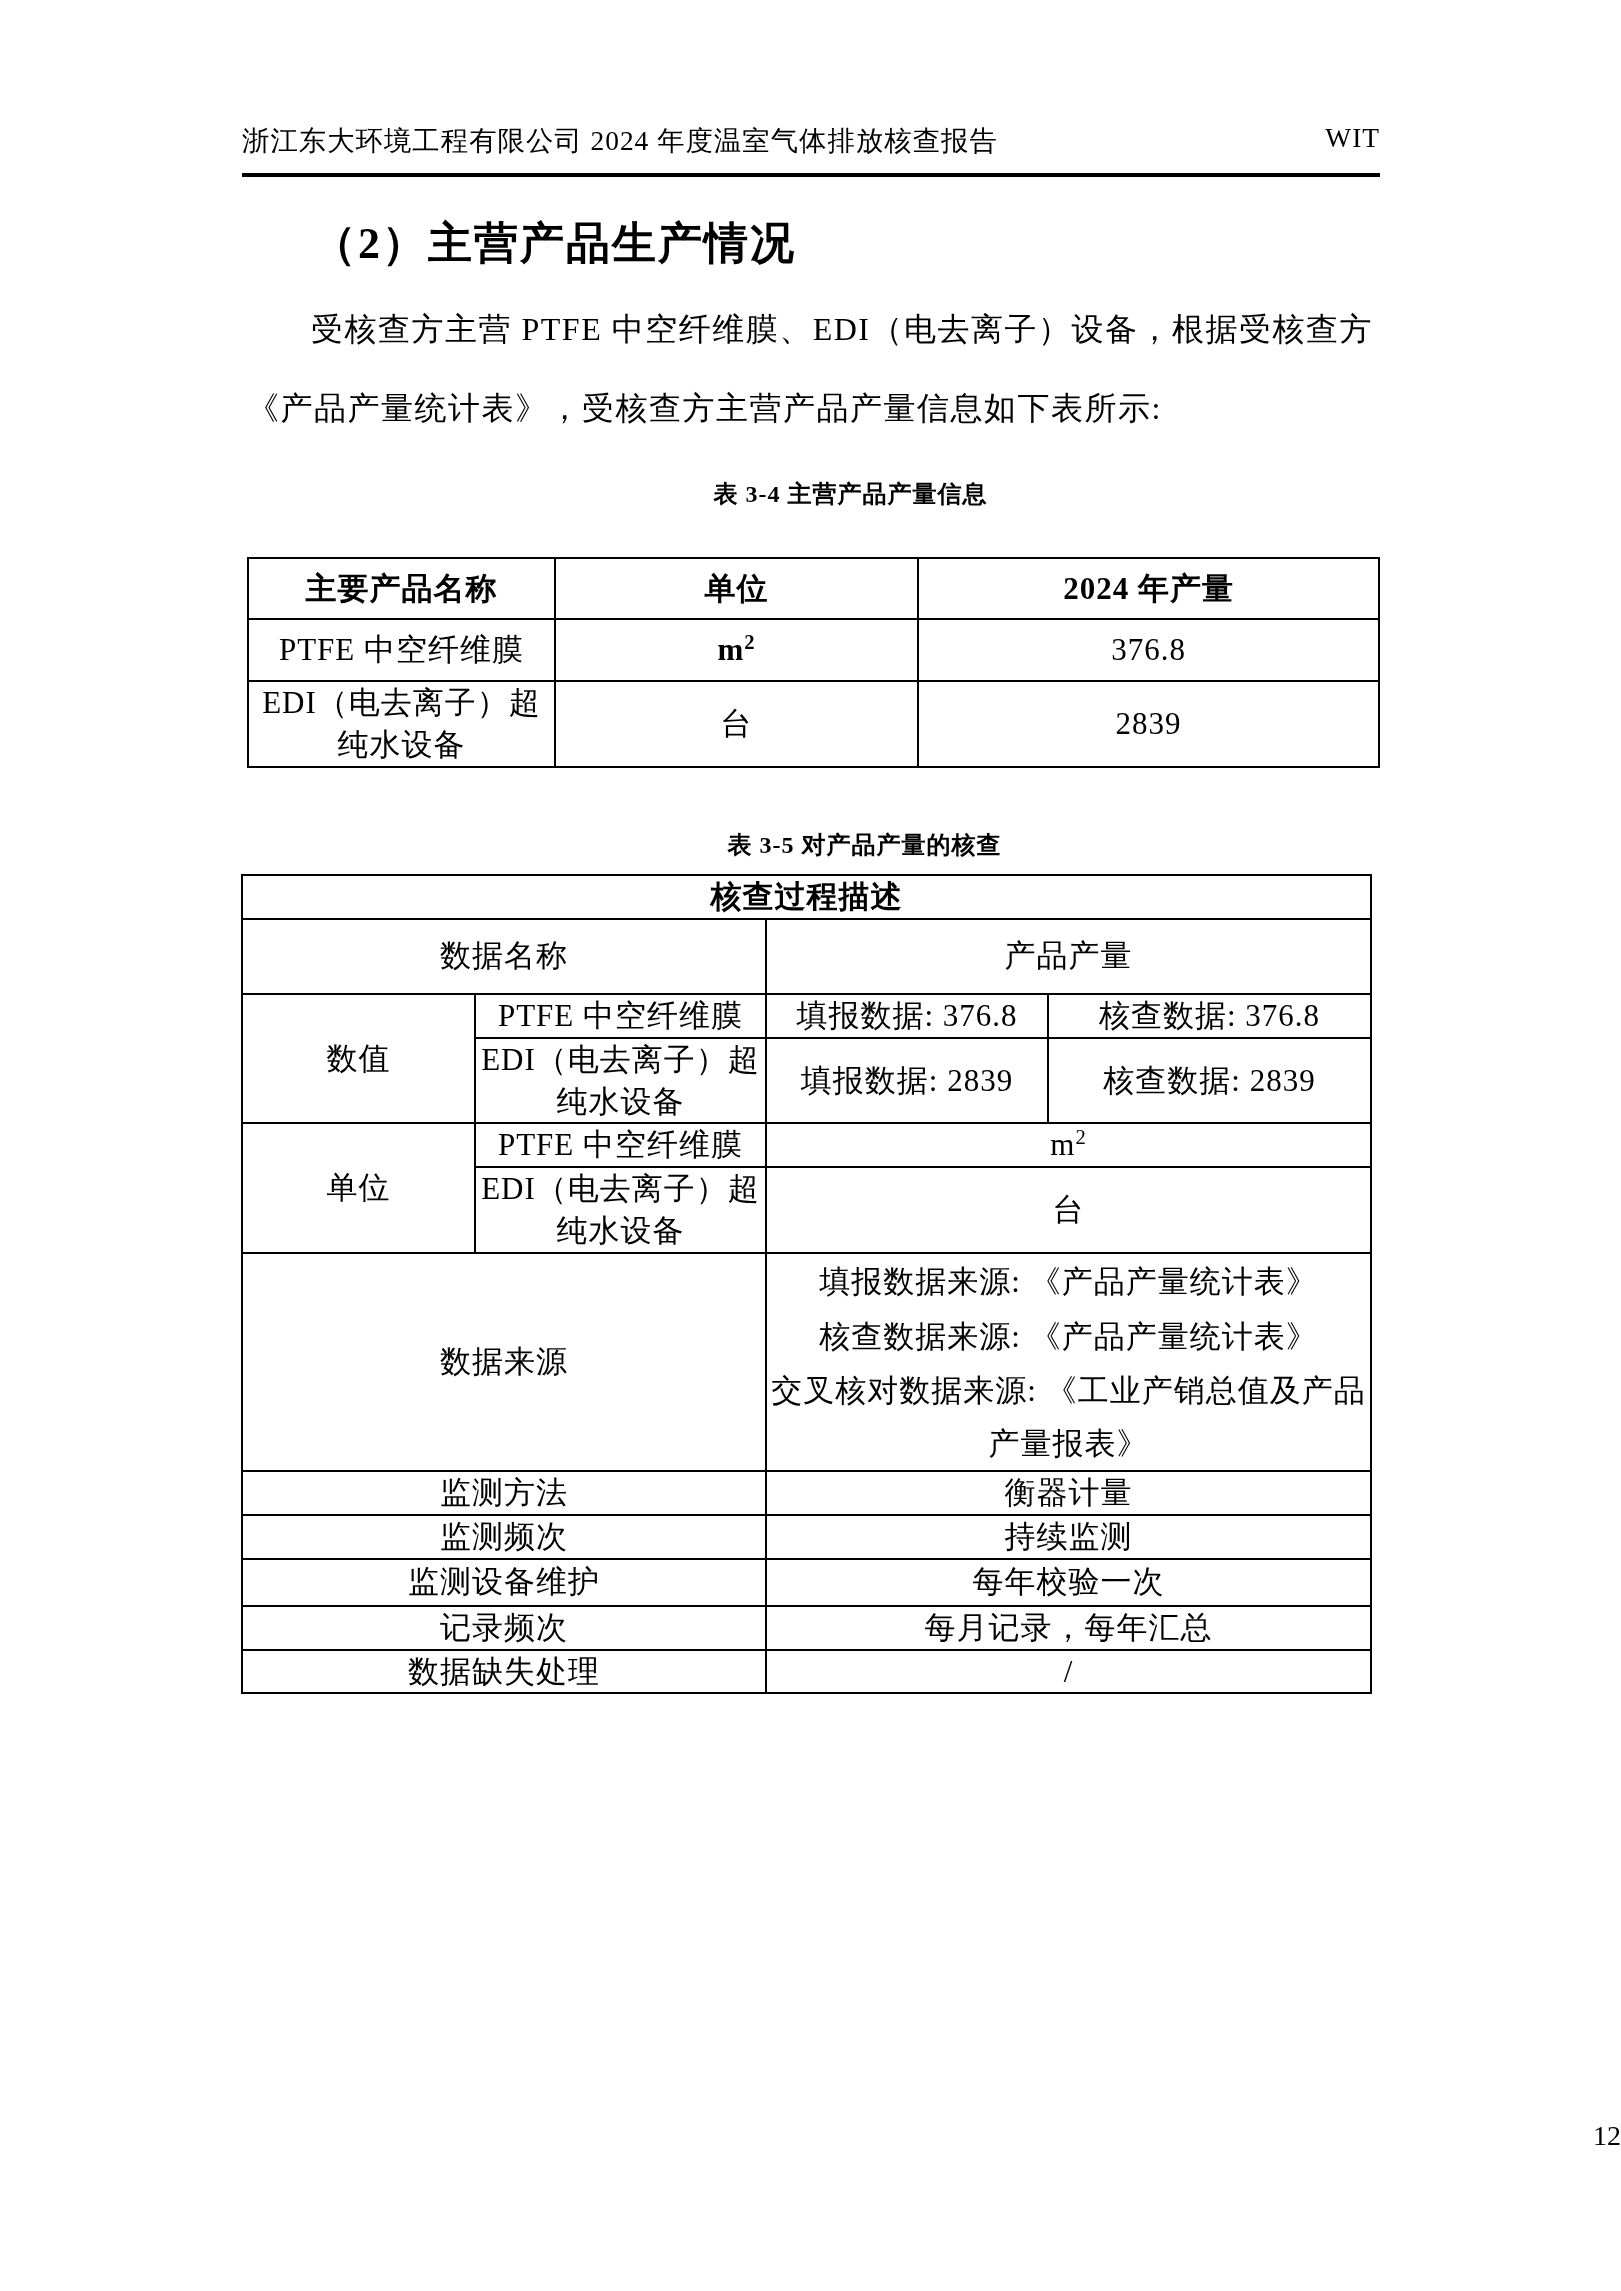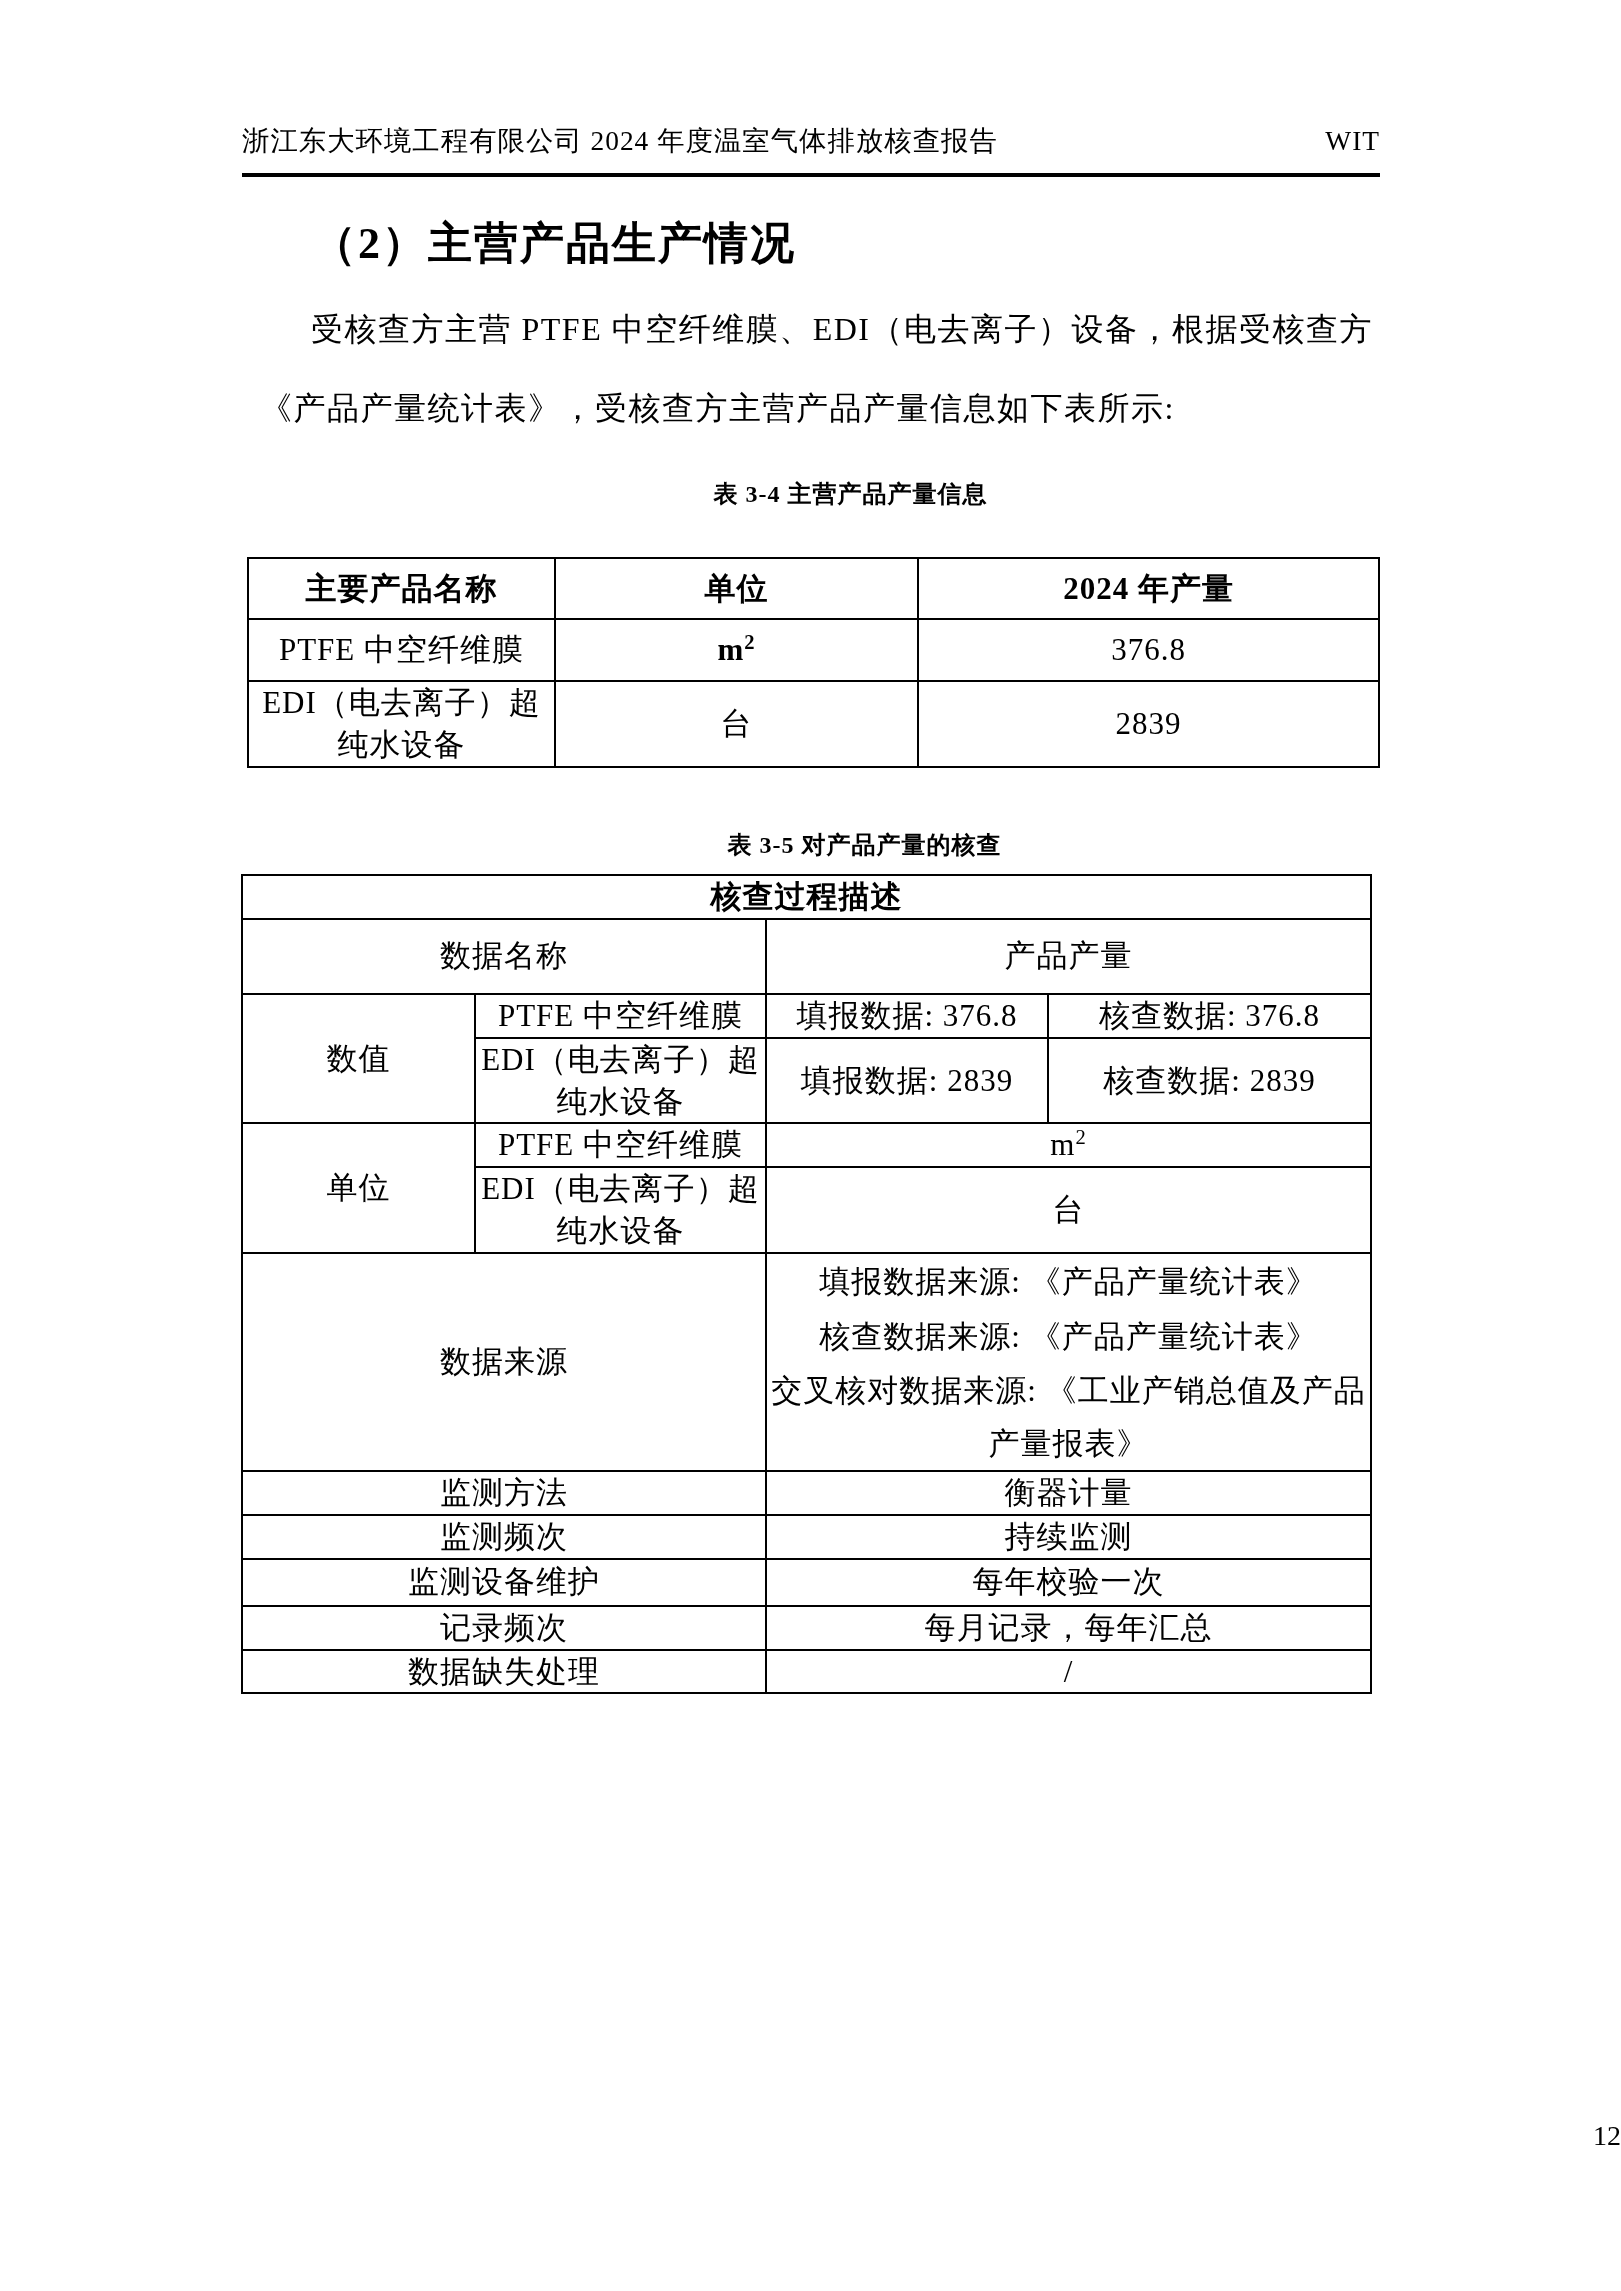--- a/index.html
+++ b/index.html
@@ -7,34 +7,34 @@
     width:1621px;height:2292px;
     background:#ffffff;
     position:relative;
     font-family:"Liberation Serif","DejaVu Serif",serif;
     color:#000;
   }
   .abs{position:absolute;}
   
   .header-row{
     left:242px;top:123px;width:1138px;
-    display:flex;justify-content:space-between;align-items:center;
+    display:flex;justify-content:space-between;align-items:flex-start;
     font-size:27.4px;letter-spacing:1px;
   }
   .header-rule{
     left:242px;top:173px;width:1138px;height:3.9px;background:#000;
   }
   
   .section-heading{
     left:312px;top:214px;
     font-size:44px;font-weight:bold;letter-spacing:2px;
   }
   .para-line{font-size:32px;letter-spacing:1.5px;white-space:nowrap;}
   .para-line.l1{left:311px;top:308px;}
-  .para-line.l2{left:260px;top:387px;}
+  .para-line.l2{left:247px;top:387px;}
   .table-title{
     left:0;top:478px;width:1621px;text-align:center;
     font-size:24px;font-weight:bold;letter-spacing:1px;margin-left:40px;
   }
   .table-title.t35{top:829px;padding-left:14px;}
   
   table.doc{
     border-collapse:collapse;table-layout:fixed;
     font-size:31px;
     position:absolute;

